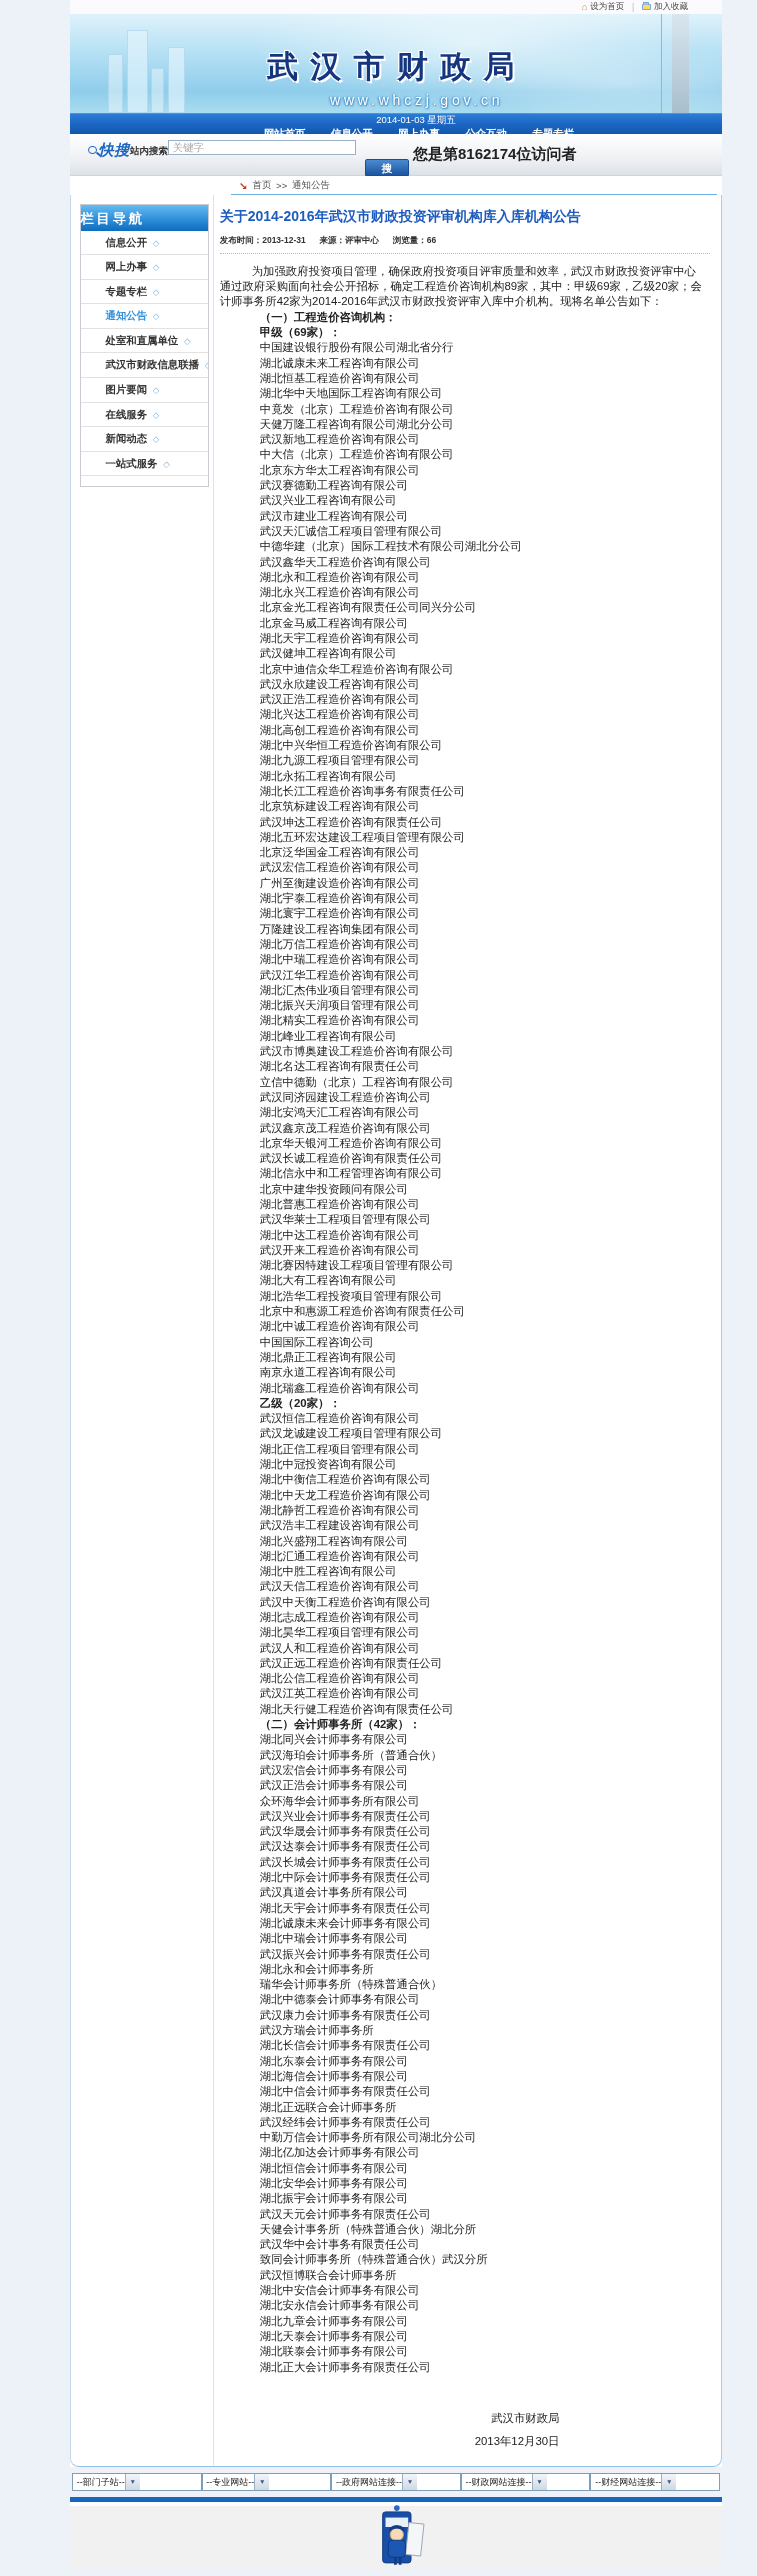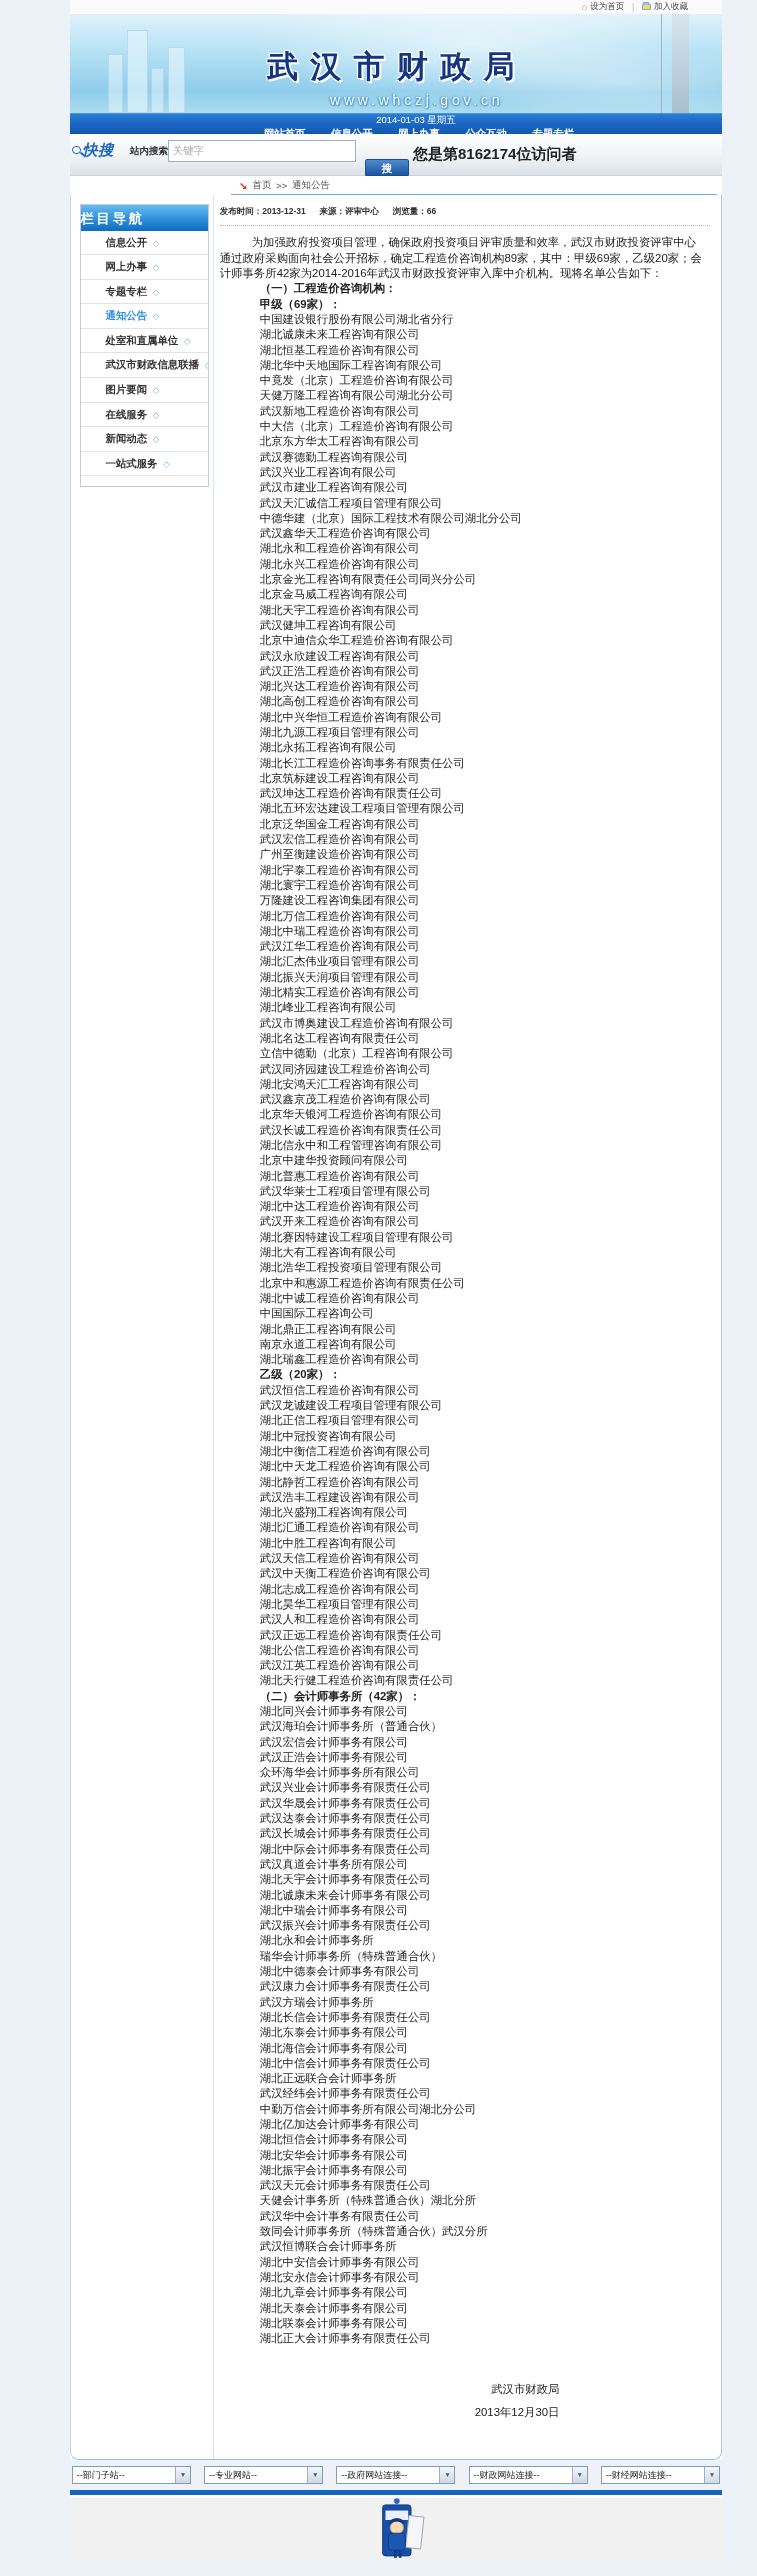--- a/index.html
+++ b/index.html
@@ -60,27 +60,27 @@
     background: radial-gradient(circle, #ffd428 40%, #ff9d1e 100%); box-shadow: 0 0 1.9px #ffcf3a; }
   .cloud-ico { width: 12.3px; height: 6.6px; background: #eef6fc; border-radius: 5.7px 5.7px 1.9px 1.9px;
     position: relative; }
   .cloud-ico::before { content:""; position:absolute; left:2.8px; top:-2.8px; width:5.7px; height:5.7px;
     border-radius:50%; background:#eef6fc; }
 
   
   .searchbar { height: 42px; position: relative;
     background: linear-gradient(180deg, #ffffff 0%, #f0f2f5 55%, #dde2e8 100%);
     border-bottom: 0.9px solid #cfd5dc; }
-  .qsou { position: absolute; left: 2px; top: 6.6px; display: flex; align-items: center; gap: 1.9px; }
+  .qsou { position: absolute; left: 18px; top: 6.6px; display: flex; align-items: center; gap: 1.9px; }
   .mag-ico { width: 8.5px; height: 8.5px; border: 1.9px solid #1c66c0; border-radius: 50%; position: relative; }
   .mag-ico::after { content:""; position:absolute; left:6.6px; top:6.6px; width:4.7px; height:1.9px;
     background:#1c66c0; transform: rotate(40deg); }
   .qsou-text { font-size: 15px; font-weight: bold; font-style: italic; color: #1c66c0; letter-spacing: 0.9px; }
   .search-label { position: absolute; left: 60px; top: 11.4px; font-size: 9.5px; font-weight: bold; color: #333; }
-  .search-input { position: absolute; left: 98px; top: 5.7px; width: 188px; height: 22px;
+  .search-input { position: absolute; left: 98px; top: 5.7px; width: 188px; height: 15px;
     border: 0.9px solid #9ab0c4; font-size: 10.4px; padding: 0 3.8px; color: #555; background: #fff; }
   .search-input::placeholder { color: #aaa; }
   .search-btn { position: absolute; left: 295px; top: 24.6px; width: 44px; height: 17px;
     background: linear-gradient(180deg, #4b8ad0, #1c55a0); color: #fff; font-size: 10.4px;
     font-weight: bold; letter-spacing: 4.7px; text-align: center; line-height: 17px;
     border: 0.9px solid #1a4e92; border-radius: 1.9px 1.9px 0 0; cursor: pointer; padding-left: 4.7px; }
   .visitor { position: absolute; left: 343px; top: 11.4px; font-size: 15px; font-weight: bold; color: #222; }
 
   
   .breadcrumb-row { height: 19px; background: #fff; position: relative; font-size: 9.5px;
@@ -114,23 +114,23 @@
   .art-body { font-size: 11.4px; color: #222; line-height: 15.3px; }
   .intro { text-indent: 32px; margin: 0 9.5px 0 1.9px; }
   .sec-head { font-weight: bold; padding-left: 42px; }
   .company-line { padding-left: 42px; white-space: nowrap; }
   .signature { margin-top: 32px; margin-right: 152px; text-align: right; font-size: 11.4px;
     color: #222; line-height: 23px; }
 
   
   .select-row { height: 30px; display: flex; align-items: center; justify-content: space-between;
     padding: 0 1.9px; background: #eef1f7; }
-  .fselect { width: 119px; height: 18px; border: 0.9px solid #7f9db9; background: #fff;
+  .fselect { width: 130px; height: 18px; border: 0.9px solid #7f9db9; background: #fff;
     font-size: 9px; color: #222; display: flex; align-items: center;
-    justify-content: space-between; padding-left: 3.8px; cursor: pointer; }
+    justify-content: flex-start; padding-left: 3.8px; cursor: pointer; }
   .arrowbox { width: 15px; height: 16px; background: linear-gradient(180deg, #f2f6fa, #cfd8e2);
     border-left: 0.9px solid #9ab0c4; text-align: center; line-height: 16px; font-size: 6.6px;
     color: #3a5a8c; }
 
   .blue-bar { height: 4.7px; background: #1566be; }
 
   .footer { margin-top: 3.8px; background: #f1f1f1; height: 63px; display: flex;
     align-items: center; justify-content: center; font-size: 9.5px; font-weight: bold;
     color: #333; }
   .footer-text { line-height: 19px; }
@@ -244,20 +244,21 @@
             </div>
             <div class="sidebar-item">
               <span>一站式服务</span>
               <span class="dia">◇</span>
             </div>
           </div>
       </div>
     </div>
 
     <div class="main-col">
+      <div class="art-title">关于2014-2016年武汉市财政投资评审机构库入库机构公告</div>
       <div class="art-meta">
         <span>发布时间：2013-12-31</span>
         <span>来源：评审中心</span>
         <span>浏览量：66</span>
       </div>
       <div class="dotline"></div>
 
       <div class="art-body">
         <p class="intro">为加强政府投资项目管理，确保政府投资项目评审质量和效率，武汉市财政投资评审中心通过政府采购面向社会公开招标，确定工程造价咨询机构89家，其中：甲级69家，乙级20家；会计师事务所42家为2014-2016年武汉市财政投资评审入库中介机构。现将名单公告如下：</p>
         <div class="sec-head">（一）工程造价咨询机构：</div>

